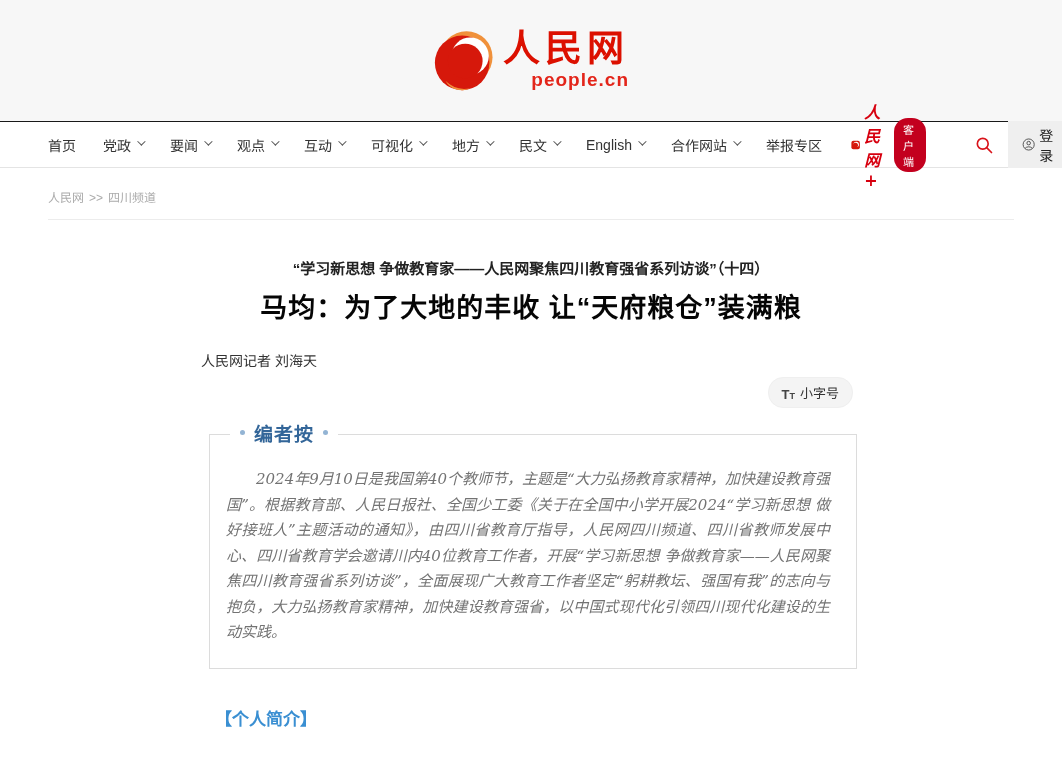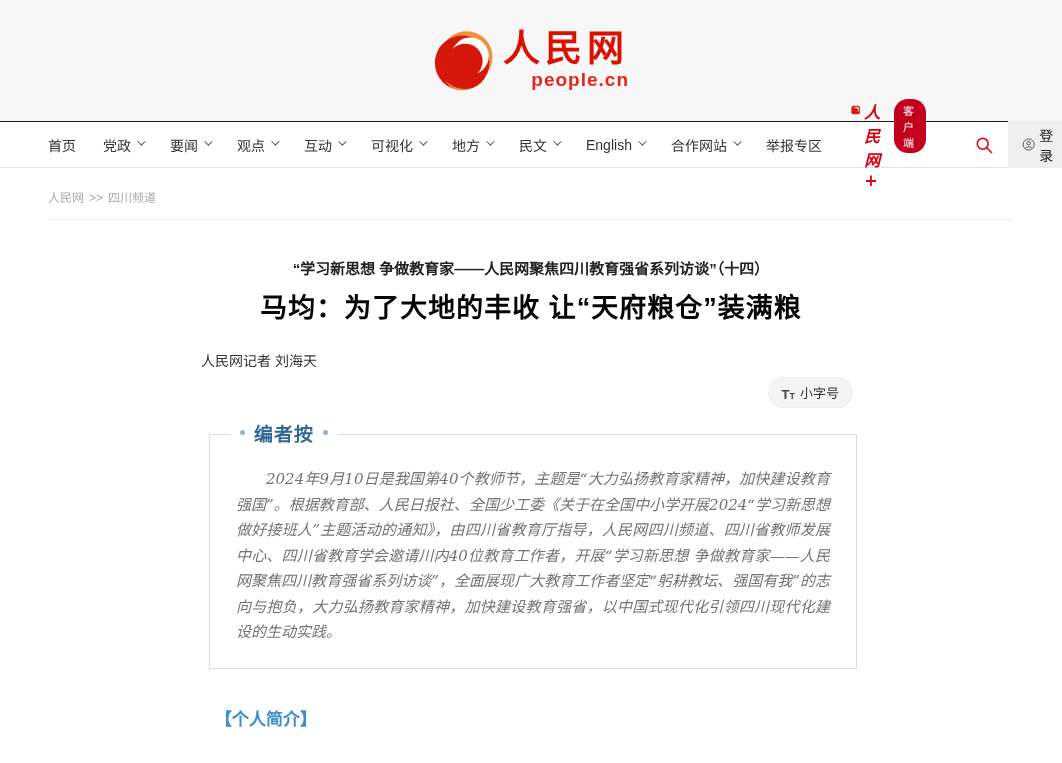--- a/index.html
+++ b/index.html
@@ -19,21 +19,21 @@
 
   
   .nav-bar { height:47px; background:#fff; border-top:1px solid #191919;
              border-bottom:1px solid #e4e4e4; display:flex; align-items:center;
              padding-left:48px; }
   .nav-item { display:flex; align-items:center; margin-right:27px; font-size:14px;
               color:#333; cursor:pointer; text-decoration:none; white-space:nowrap; }
   .chevron { display:inline-block; width:6px; height:6px; border-right:1.4px solid #555;
              border-bottom:1.4px solid #555; transform:rotate(45deg) translateY(-2px);
              margin-left:6px; margin-top:-4px; }
-  .app-badge { display:flex; align-items:flex-start; margin:0 20px 0 2px; cursor:pointer; }
+  .app-badge { display:flex; align-items:center; margin:0 20px 0 2px; cursor:pointer; }
   .app-badge svg { margin-right:4px; }
   .app-brand { color:#d7000f; font-weight:700; font-style:italic; font-size:16px;
                font-family:"DejaVu Serif","Liberation Serif",serif; margin-right:4px; }
   .app-tag { background:#c3001e; color:#fff; font-size:11px; padding:3px 9px;
              border-radius:14px; }
   .hamburger { width:22px; display:flex; flex-direction:column; gap:5px;
                margin:0 24px 0 4px; cursor:pointer; }
   .hamburger i { display:block; height:2px; background:#222; border-radius:1px; }
   .search-btn { margin-right:14px; cursor:pointer; display:flex; align-items:center; }
   .login-block { height:47px; background:#efefef; display:flex; align-items:center;
@@ -59,21 +59,21 @@
   .meta a { color:#1f1f1f; text-decoration:none; cursor:pointer; }
   .toolbar { display:flex; justify-content:flex-end; margin-top:7px; }
   .font-size-btn { display:flex; align-items:flex-end; background:#f4f4f4;
                    border-radius:15px; padding:5px 13px; font-size:13px; color:#333;
                    cursor:pointer; margin-right:8px; border:1px solid #efefef; }
   .tt-icon { font-weight:600; margin-right:5px; color:#444; }
   .tt-icon .big { font-size:13px; } .tt-icon .small { font-size:9px; }
 
   
   .editor-box { position:relative; margin:26px 4px 0 8px; border:1px solid #dcdcdc;
-                padding:32px 26px 22px 26px; }
+                padding:32px 26px 22px 16px; }
   .editor-label { position:absolute; top:-16px; left:20px; background:#fff;
                   padding:0 10px; display:flex; align-items:center; gap:9px; }
   .editor-label .dot { width:5px; height:5px; border-radius:50%; background:#93b4d4; }
   .editor-title { color:#336699; font-size:19px; font-weight:700; letter-spacing:1px; }
   .editor-body { font-family:"DejaVu Serif","Liberation Serif",serif; font-style:italic;
                  font-size:15px; line-height:25.5px; color:#737373; text-indent:2em;
                  text-align:justify; }
 
   
   .profile-heading { margin-top:36px; padding-left:14px; color:#3a8fd2;

